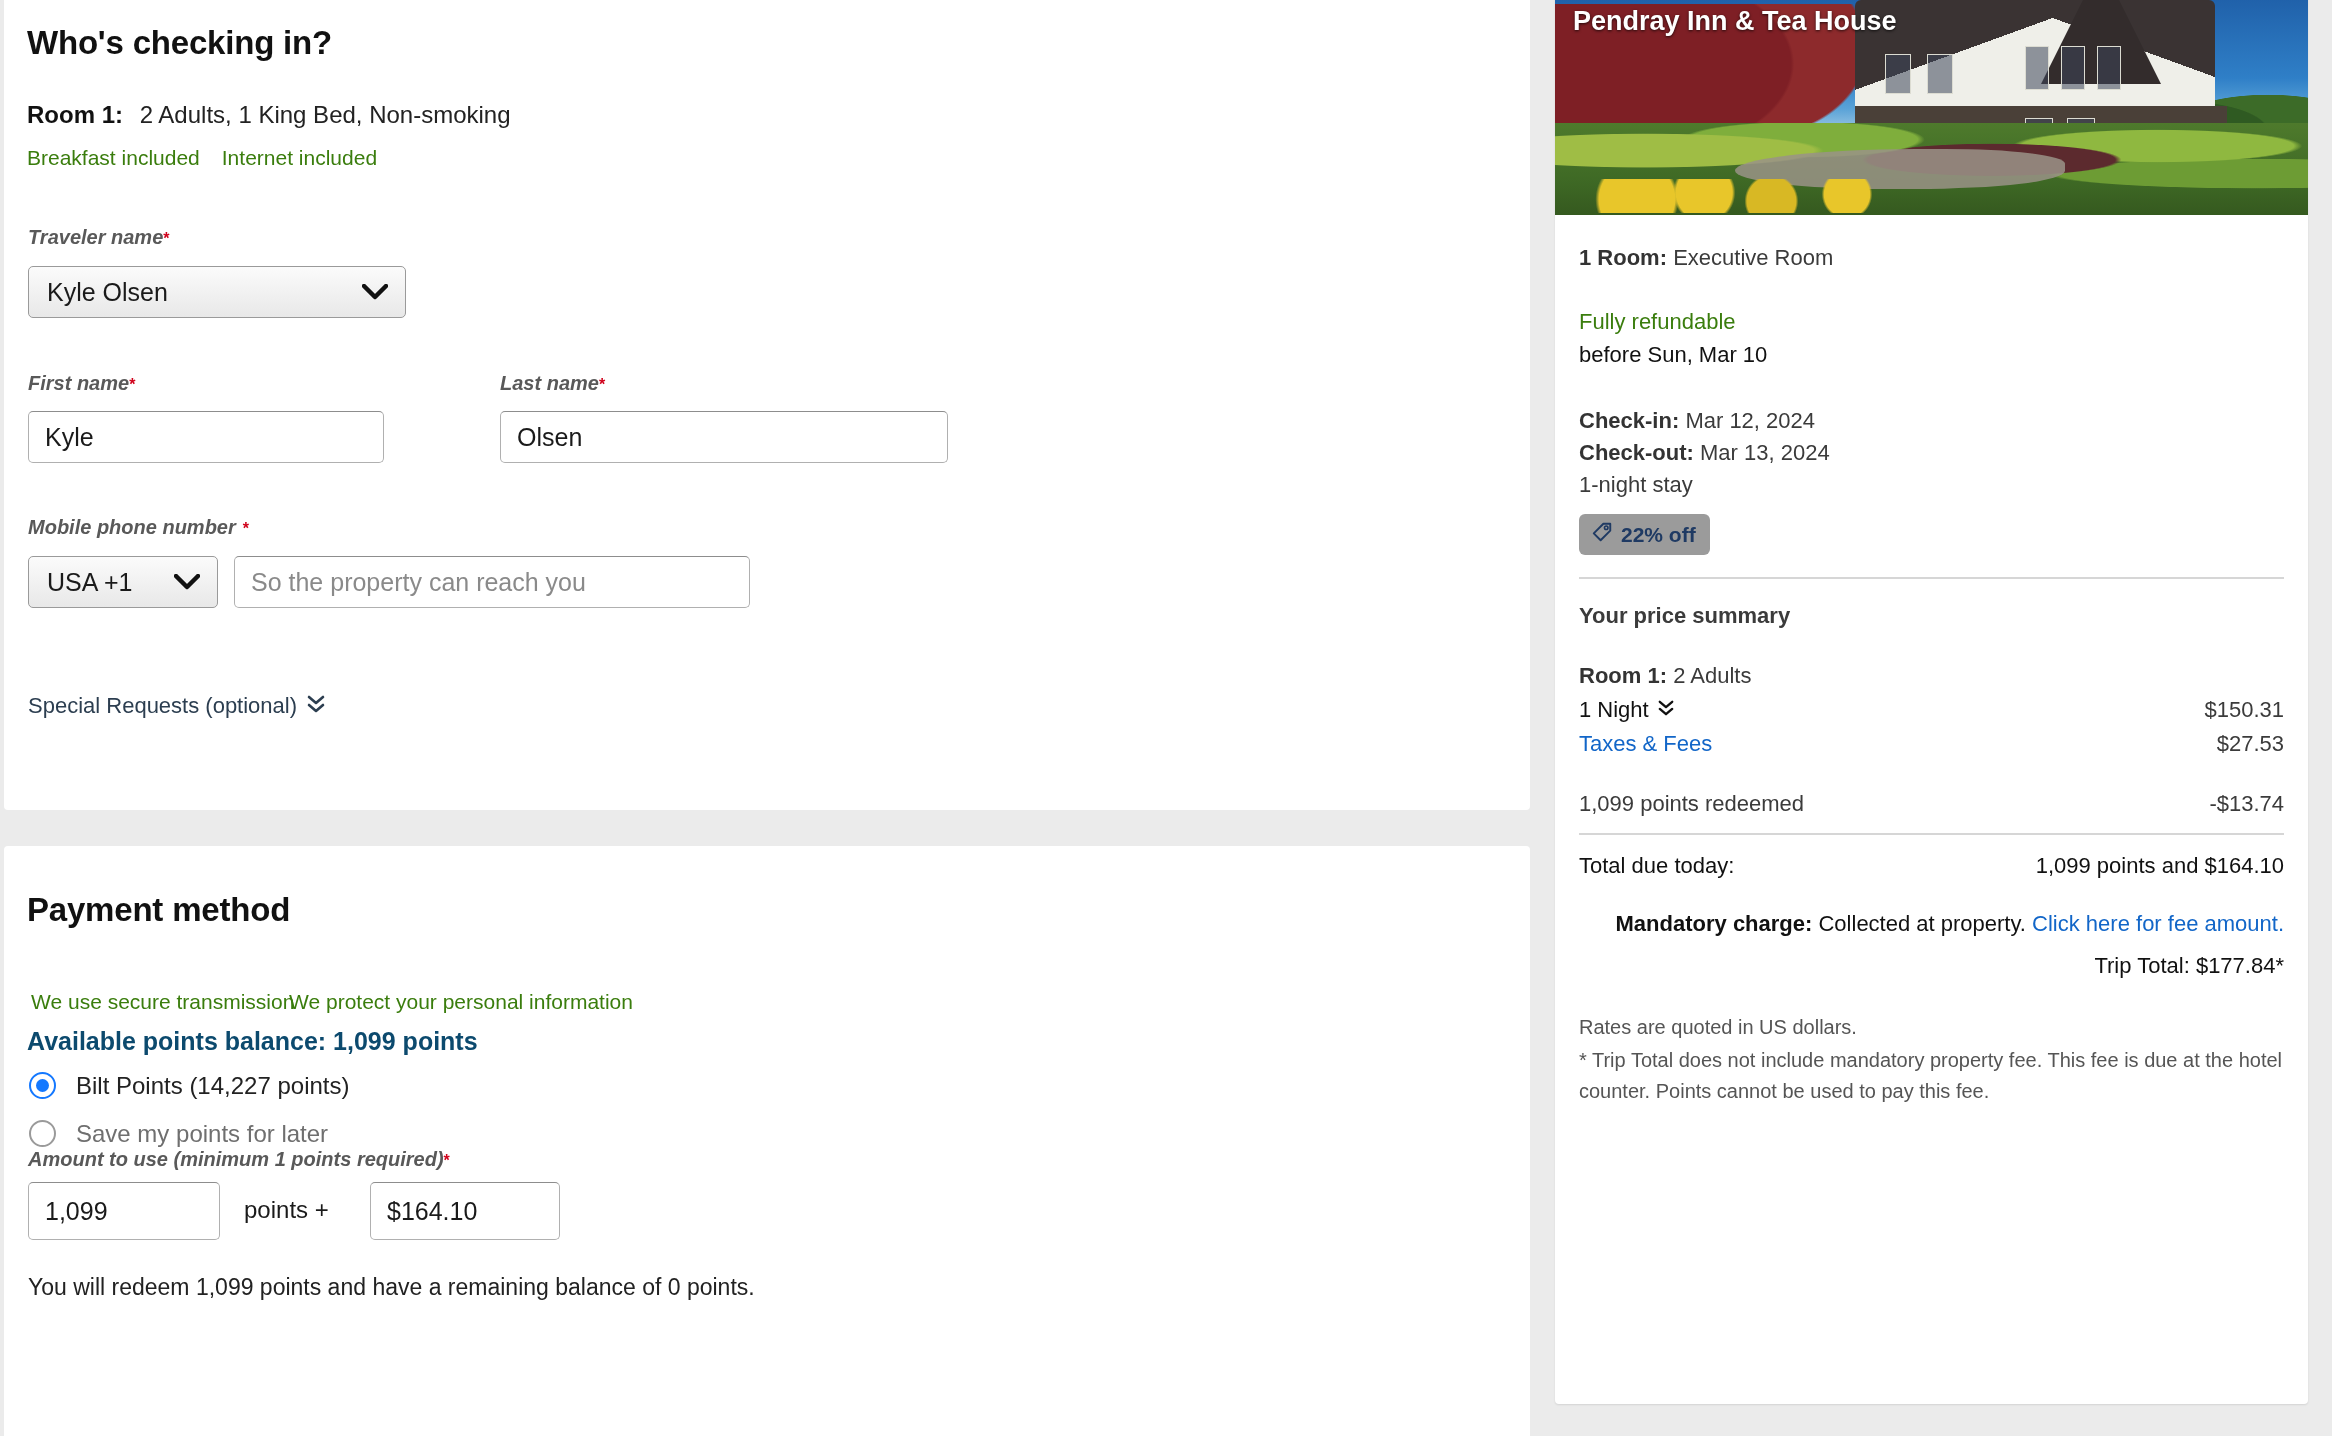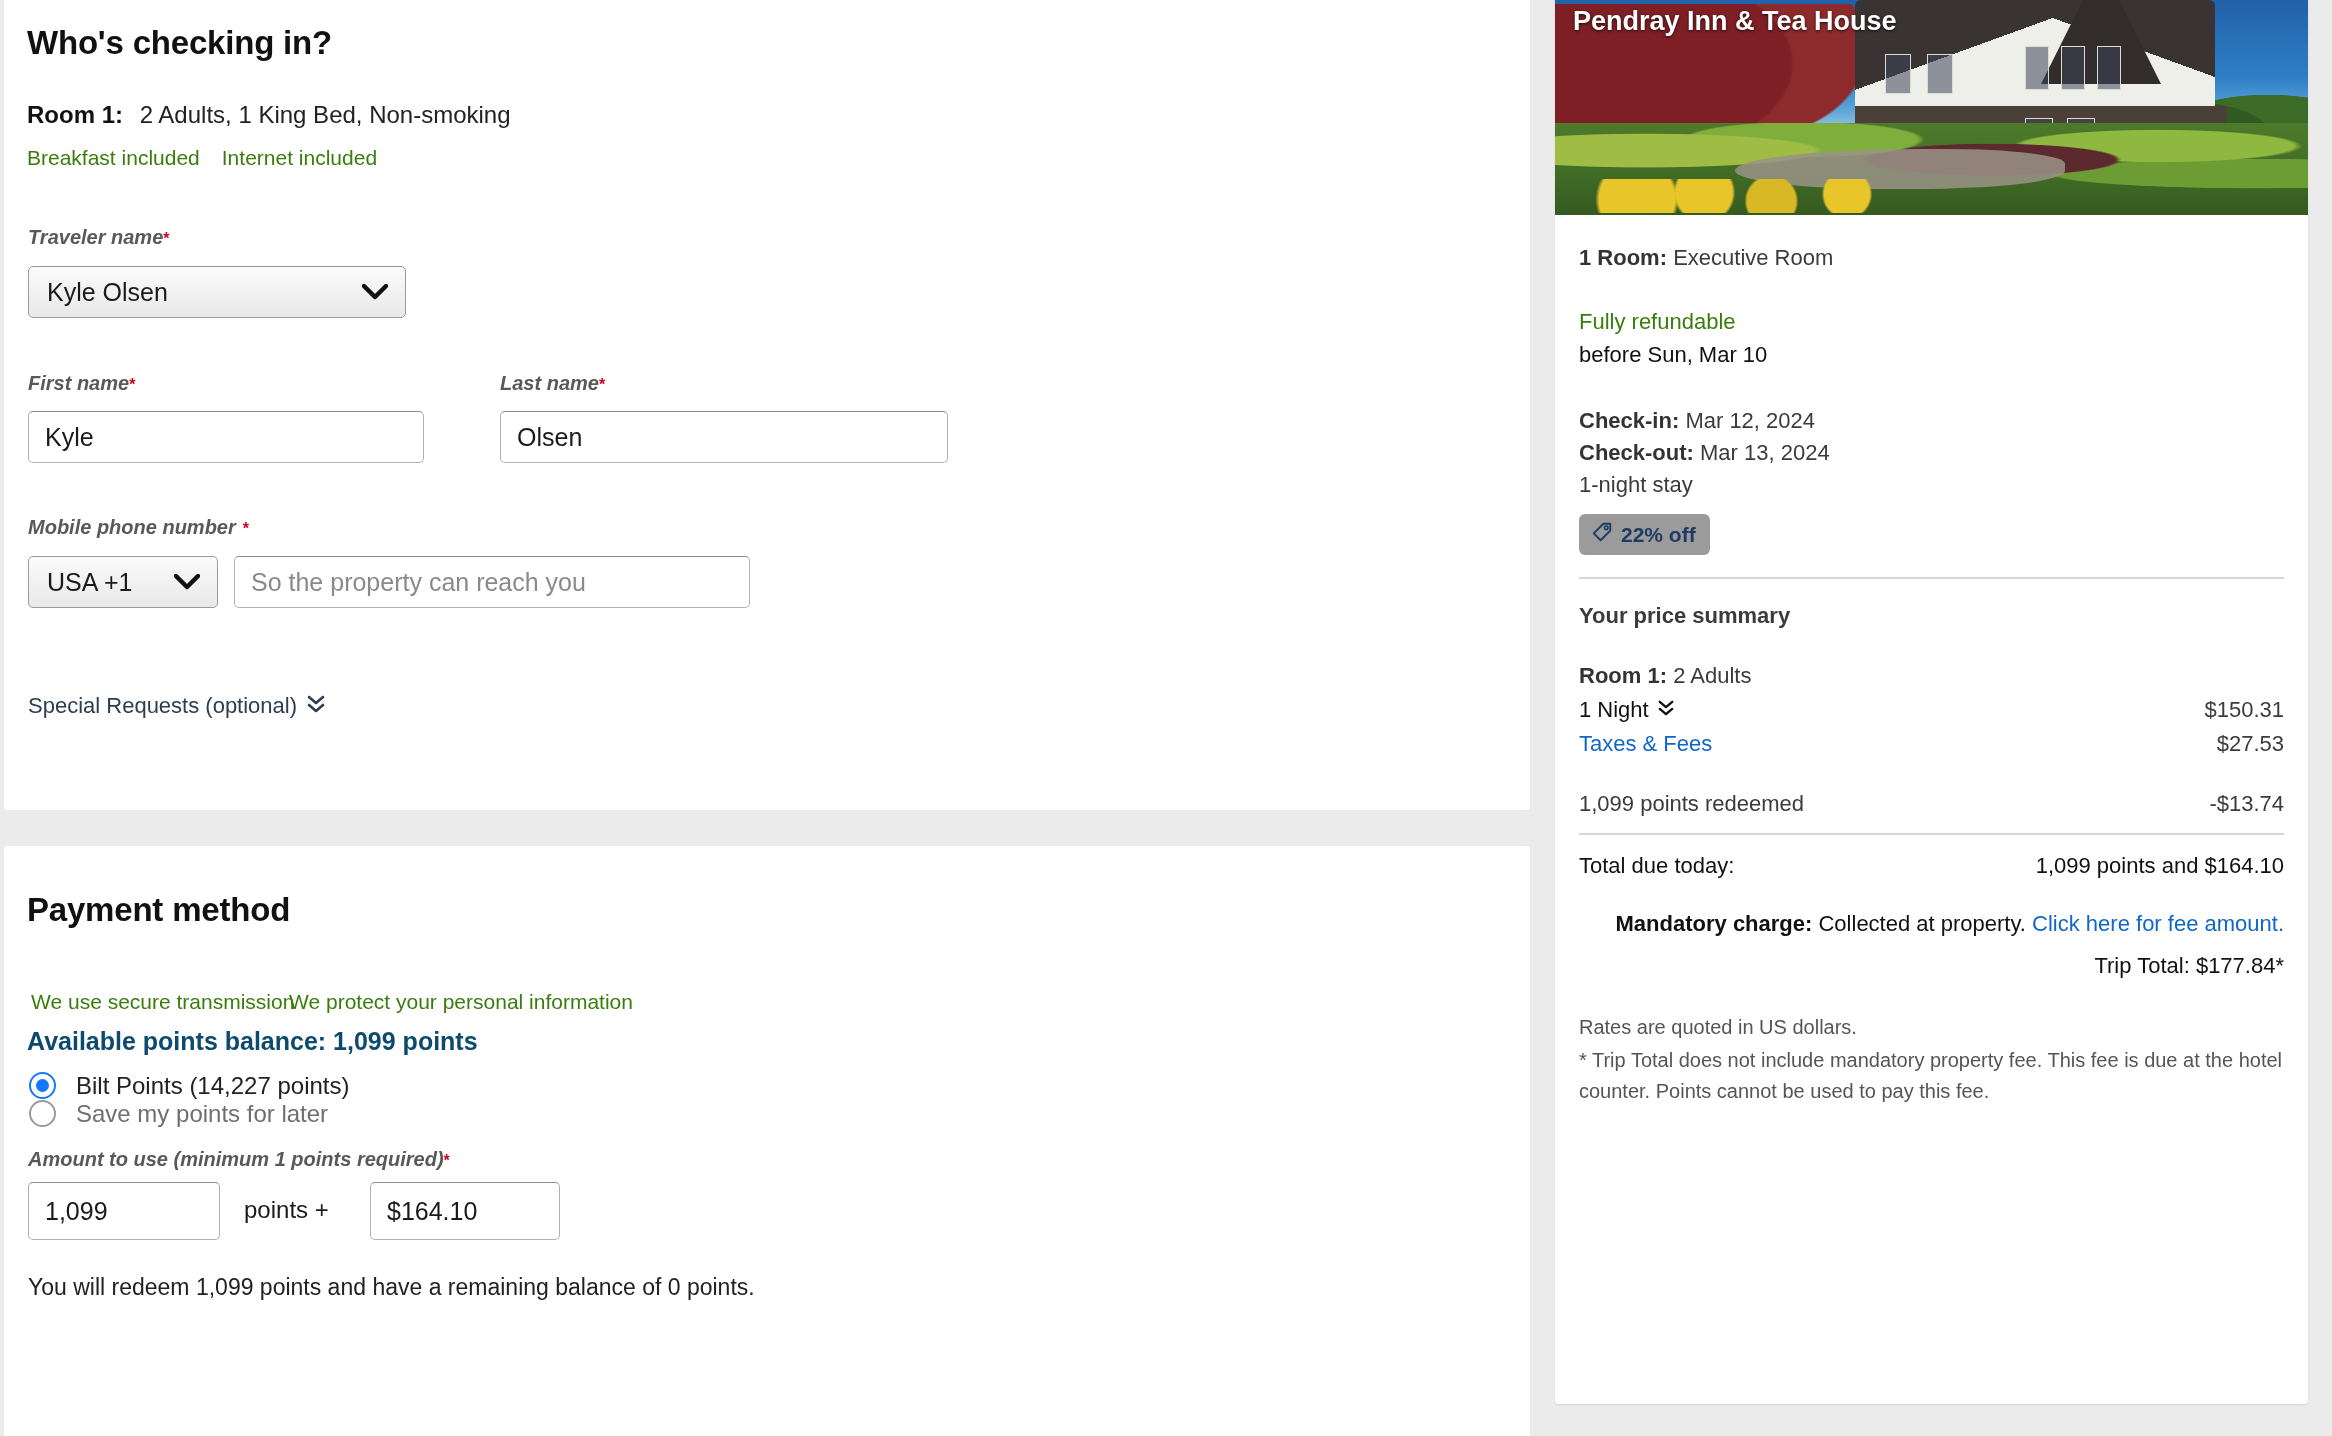--- a/index.html
+++ b/index.html
@@ -206,21 +206,21 @@
       <span class="chev">
         <svg width="26" height="16" viewBox="0 0 26 16">
             <path d="M2 2 L13 13 L24 2" stroke="#111" stroke-width="4.5" fill="none" stroke-linecap="round" stroke-linejoin="round"></path>
           </svg>
       </span>
     </div>
 
     <div style="position:absolute;left:24px;top:378px;">
       <span class="flabel">First name</span><span class="req">*</span>
     </div>
-    <input class="txt" style="position: absolute; left: 24px; top: 417px; width: 396px;" value="Kyle">
+    <input class="txt" style="position: absolute; left: 24px; top: 417px; width: 356px;" value="Kyle">
 
     <div style="position:absolute;left:496px;top:378px;">
       <span class="flabel">Last name</span><span class="req">*</span>
     </div>
     <input class="txt" style="position: absolute; left: 496px; top: 417px; width: 448px;" value="Olsen">
 
     <div style="position:absolute;left:24px;top:522px;">
       <span class="flabel">Mobile phone number</span><span class="req" style="margin-left:7px">*</span>
     </div>
     <div class="selwrap" style="position:absolute;left:24px;top:562px;">
@@ -251,21 +251,21 @@
     <div style="position:absolute;left:27px;top:144px;" class="green">We use secure transmission</div>
     <div style="position:absolute;left:285px;top:144px;" class="green">We protect your personal information</div>
 
     <div style="position:absolute;left:23px;top:181px;" class="balance">Available points balance: 1,099 points</div>
 
     <div style="position:absolute;left:25px;top:208px;">
       <div class="radio-row">
         <span class="radio on"></span>
         <span class="radio-label">Bilt Points (14,227 points)</span>
       </div>
-      <div class="radio-row" style="margin-top:0">
+      <div class="radio-row" style="margin-top:20px">
         <span class="radio"></span>
         <span class="radio-label dim">Save my points for later</span>
       </div>
     </div>
 
     <div style="position:absolute;left:24px;top:302px;">
       <span class="flabel">Amount to use (minimum 1 points required)</span><span class="req">*</span>
     </div>
 
     <input class="txt" style="position: absolute; left: 24px; top: 336px; width: 192px; height: 58px;" value="1,099">

